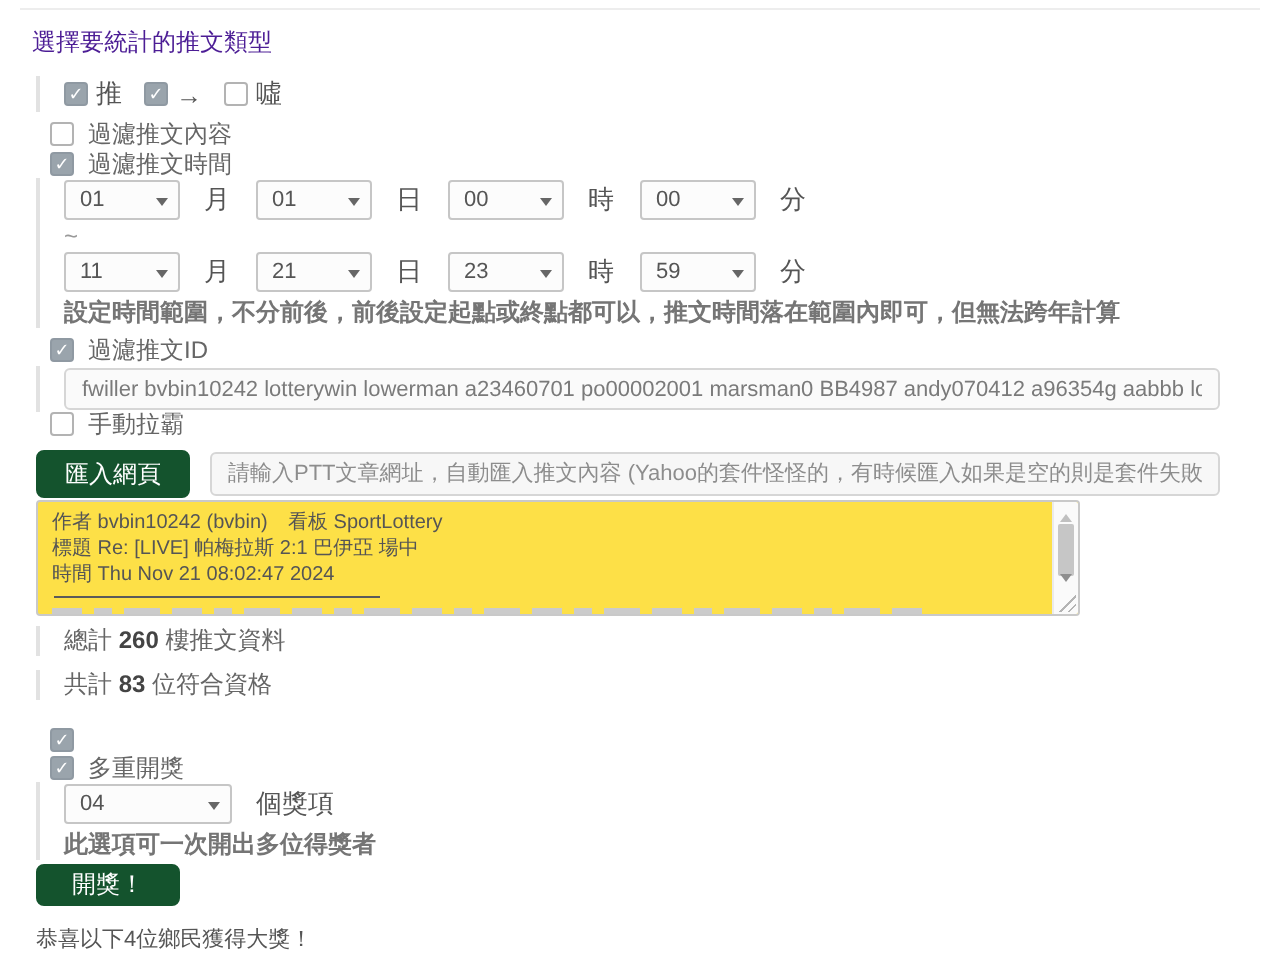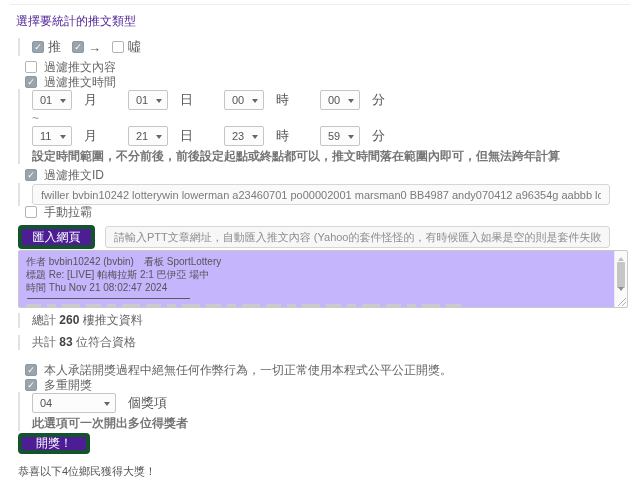--- a/index.html
+++ b/index.html
@@ -24,40 +24,40 @@
   .cbrow .cb { margin-top:0; }
 
   .mt1{margin-top:1px}.mt2{margin-top:2px}.mt5{margin-top:5px}.mt7{margin-top:7px}.mt8{margin-top:0}.mt14{margin-top:14px}
 
   .time-group { padding-top:1px; padding-bottom:1px; }
   .time-row { display:flex; align-items:center; height:20px; }
   .time-cell { display:flex; align-items:center; width:96px; }
   .sel { height:20px; background:#fcfcfc; border:1px solid #c6c6c6; border-radius:2px;
          display:inline-flex; align-items:center; justify-content:space-between;
          padding:0 5px 0 7px; font-size:11px; color:#555; cursor:pointer; }
-  .sel-sm { width:40px; }
+  .sel-sm { width:58px; }
   .sel-wide { width:84px; }
   .sel-arrow { width:0; height:0; border:3px solid transparent; border-top:4px solid #666; margin-top:4px; }
   .unit { margin-left:12px; font-size:13px; color:#555; }
   .tilde { margin:2px 0 1px 0; color:#999; height:13px; line-height:13px; }
   .note { margin-top:4px; color:#757575; line-height:13px;font-weight:bold; }
 
   .txt-input { border:1px solid #d6d6d6; border-radius:3px; background:#fafafa;
                color:#7a7a7a; font-size:11px; padding:0 8px; font-family:inherit; outline:none; }
   .id-input { width:578px; height:21px; }
 
   .import-row { display:flex; margin:6px 30px 0 18px; gap:10px; align-items:center; }
-  .btn { background:#4c1d95; color:#fff; border:4px solid #14532d; border-radius:4px;
+  .btn { background:#14532d; color:#fff; border:7px solid #14532d; border-radius:4px;
          display:flex; align-items:center; justify-content:center; cursor:pointer; }
   .btn-import { width:77px; height:24px; flex:none; }
   .import-input { flex:1; height:22px; background:#f7f7f7; }
   .import-input::placeholder { color:#8d8d8d; opacity:1; }
 
-  .post-box { position:relative; margin:1px 0 0 18px; width:610px; height:58px;
-              border:1px solid #c9c9c9; border-radius:2px; background:#c4b5fd; overflow:hidden; cursor:text; }
+  .post-box { position:relative; margin:1px 0 0 18px; width:522px; height:58px;
+              border:1px solid #c9c9c9; border-radius:2px; background:#fde047; overflow:hidden; cursor:text; }
   .post-content { padding:4px 18px 0 7px; font-size:10px; line-height:13px; color:#555; white-space:nowrap; }
   .post-l1 { display:flex; }
   .post-author { width:118px; flex:none; overflow:hidden; }
   .post-divider { width:163px; border-top:1px solid #5a5a5a; margin:4px 0 0 1px; }
   .post-blur { margin-top:5px; height:5px; width:440px;
     background:repeating-linear-gradient(90deg,#cbcbcb 0 15px,transparent 15px 21px,#cbcbcb 21px 30px,transparent 30px 36px,#cbcbcb 36px 54px,transparent 54px 60px); }
   .sb { position:absolute; top:0; right:0; bottom:0; width:13px; background:#fafafa; border-left:1px solid #ebebeb; }
   .sb-up { position:absolute; top:3px; left:3px; width:0; height:0; border:3px solid transparent; border-bottom:4px solid #c0c0c0; }
   .sb-thumb { position:absolute; top:11px; left:2px; width:8px; height:26px; background:#c6c6c6; border-radius:1px; cursor:pointer; }
   .sb-down { position:absolute; bottom:13px; left:3px; width:0; height:0; border:3px solid transparent; border-top:4px solid #8e8e8e; }
@@ -217,21 +217,20 @@
 </div>
 
 <div class="stat-line mt7">
   <span>共計</span>
   <b>83</b>
   <span>位符合資格</span>
 </div>
 
 <div class="cbrow mt14">
   <span class="cb on"></span>
-  <span>本人承諾開獎過程中絕無任何作弊行為，一切正常使用本程式公平公正開獎。</span>
 </div>
 
 <div class="cbrow mt2">
   <span class="cb on"></span>
   <span>多重開獎</span>
 </div>
 
 <div class="group" style="padding-top:1px;padding-bottom:1px;">
   <div class="time-row">
     <span class="sel sel-wide">

